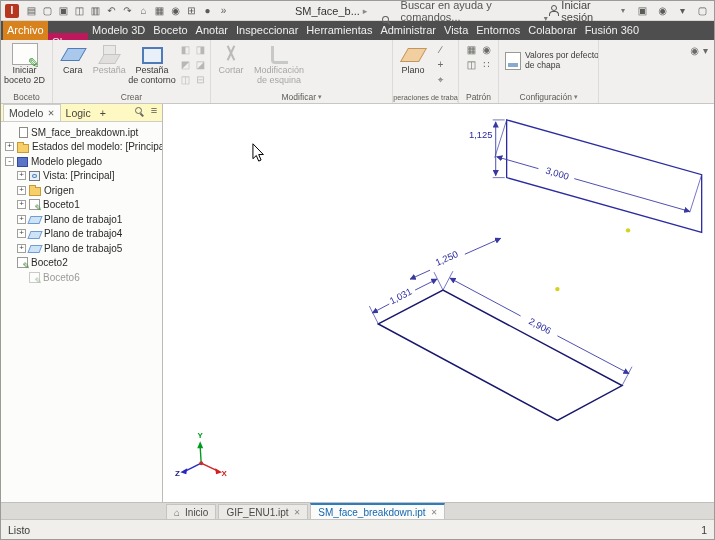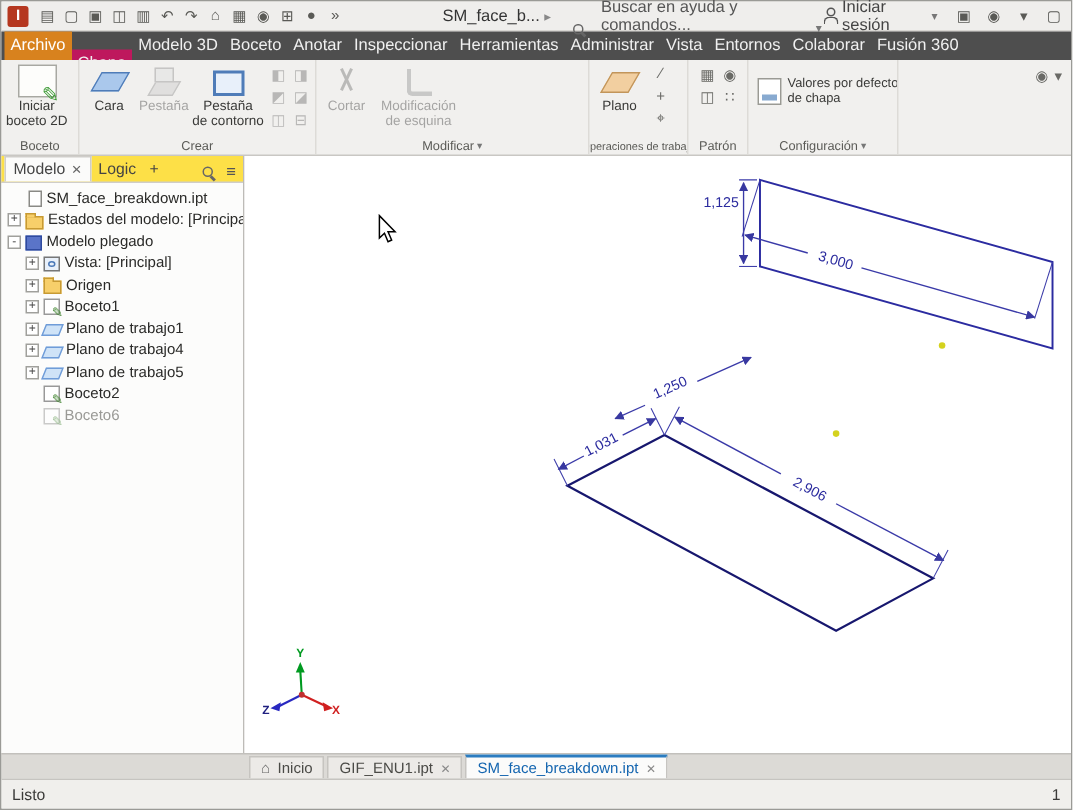--- a/index.html
+++ b/index.html
@@ -60,21 +60,21 @@
   .icon-defaults::after{content:"";position:absolute;left:2px;bottom:2px;right:2px;height:4px;background:#88aad0;}
   .icon-desarrollo{width:26px;height:17px;background:#f5e2b8;border:1px solid #bb9248;margin-top:3px;background-image:repeating-linear-gradient(90deg,transparent 0 5px,#c8a05c 5px 6px);}
   .wbtn{display:flex;align-items:center;gap:4px;font-size:8.6px;color:#3a3a38;margin-top:9px;margin-left:4px;}
   .wtext span{display:block;line-height:9.5px;white-space:nowrap;}
   .extras{display:flex;gap:4px;justify-content:flex-end;padding:5px 6px 0 0;width:100%;}
   .rpanel.grow{flex:1;border-right:none;}
 
   
   .main{flex:1;display:flex;min-height:0;}
   .browser{width:162px;background:#f2f1ef;border-right:1px solid #bdbbb7;display:flex;flex-direction:column;flex:none;}
-  .btabs{height:18px;display:flex;align-items:flex-end;background:#fde047;border-bottom:1px solid #cfcdc9;font-size:10.5px;color:#444;padding-left:2px;flex:none;}
+  .btabs{height:18px;display:flex;align-items:flex-start;background:#fef9c3;border-bottom:1px solid #cfcdc9;font-size:10.5px;color:#444;padding-left:2px;flex:none;}
   .btabwrap{display:flex;height:100%;align-items:stretch;}
   .btab{padding:0 5px;display:flex;gap:4px;align-items:center;}
   .btab.active{background:#fbfbfa;border:1px solid #cfcdc9;border-bottom:none;}
   .bx{font-size:8.5px;color:#666;}
   .badd{padding:0 4px;color:#444;display:flex;align-items:center;}
   .bspacer{flex:1;}
   .bicon-btn{width:16px;color:#555;font-size:11px;text-align:center;flex:none;}
   .tree{flex:1;background:#fcfcfb;font-size:10px;padding-top:3px;overflow:hidden;}
   .trow{height:14.5px;display:flex;align-items:center;white-space:nowrap;color:#2a2a28;}
   .trow.dim{color:#9a9a96;}
@@ -346,21 +346,21 @@
           <div class="trow" style="padding-left: 16px;">
             <span class="texp">+</span>
             <span class="ti plane"></span>
             <span>Plano de trabajo4</span>
           </div>
           <div class="trow" style="padding-left: 16px;">
             <span class="texp">+</span>
             <span class="ti plane"></span>
             <span>Plano de trabajo5</span>
           </div>
-          <div class="trow" style="padding-left: 16px;">
+          <div class="trow" style="padding-left: 4px;">
             <span class="texp none"></span>
             <span class="ti sketch"></span>
             <span>Boceto2</span>
           </div>
           <div class="trow dim" style="padding-left: 16px;">
             <span class="texp none"></span>
             <span class="ti sketch"></span>
             <span>Boceto6</span>
           </div>
         </div>

